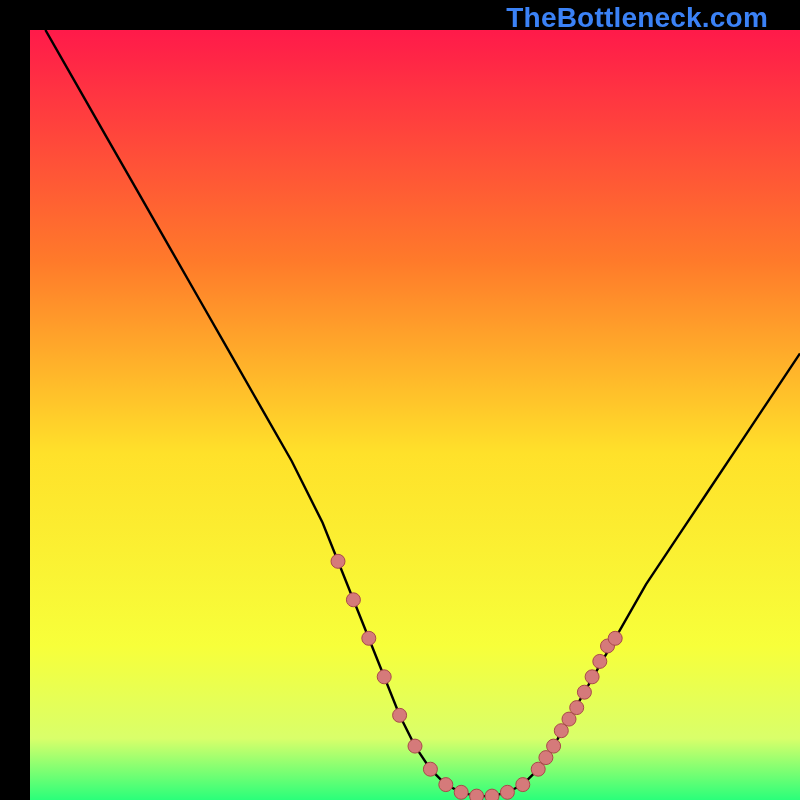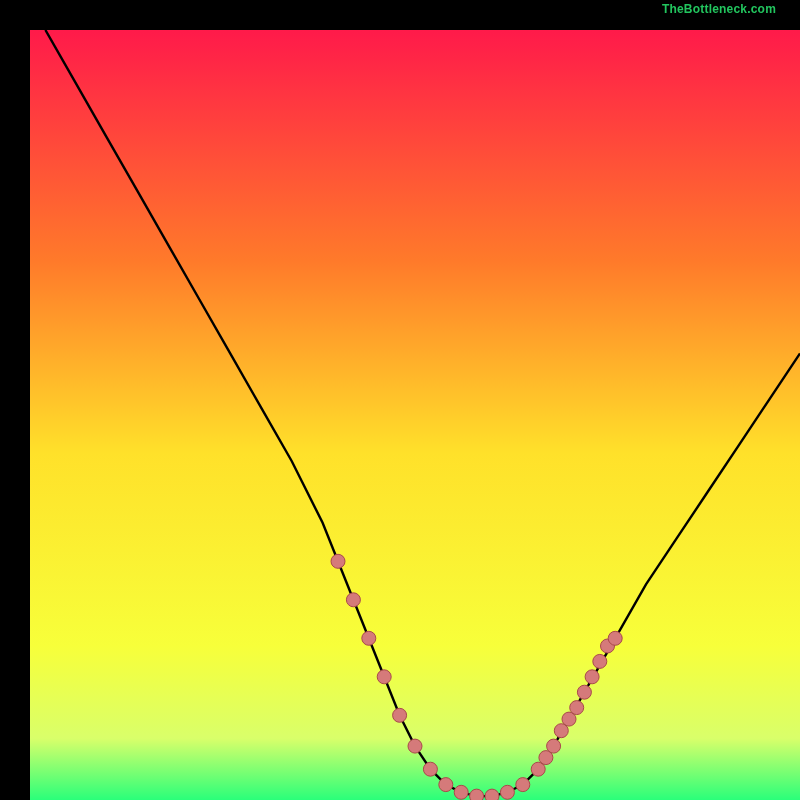--- a/index.html
+++ b/index.html
@@ -22,23 +22,23 @@
   .plot {
     position: absolute;
     left: 15px;
     top: 15px;
     width: 770px;
     height: 770px;
   }
   .watermark {
     position: absolute;
     top: 2px;
-    right: 24px;
-    color: #22c55e;
-    font-size: 12px;
+    right: 32px;
+    color: #3b82f6;
+    font-size: 28px;
     font-weight: bold;
     letter-spacing: 0.2px;
   }
 </style>
 </head>
 <body>
 
 <div class="frame">
   <svg class="plot" viewBox="0 0 770 770" preserveAspectRatio="none">
     <defs>

